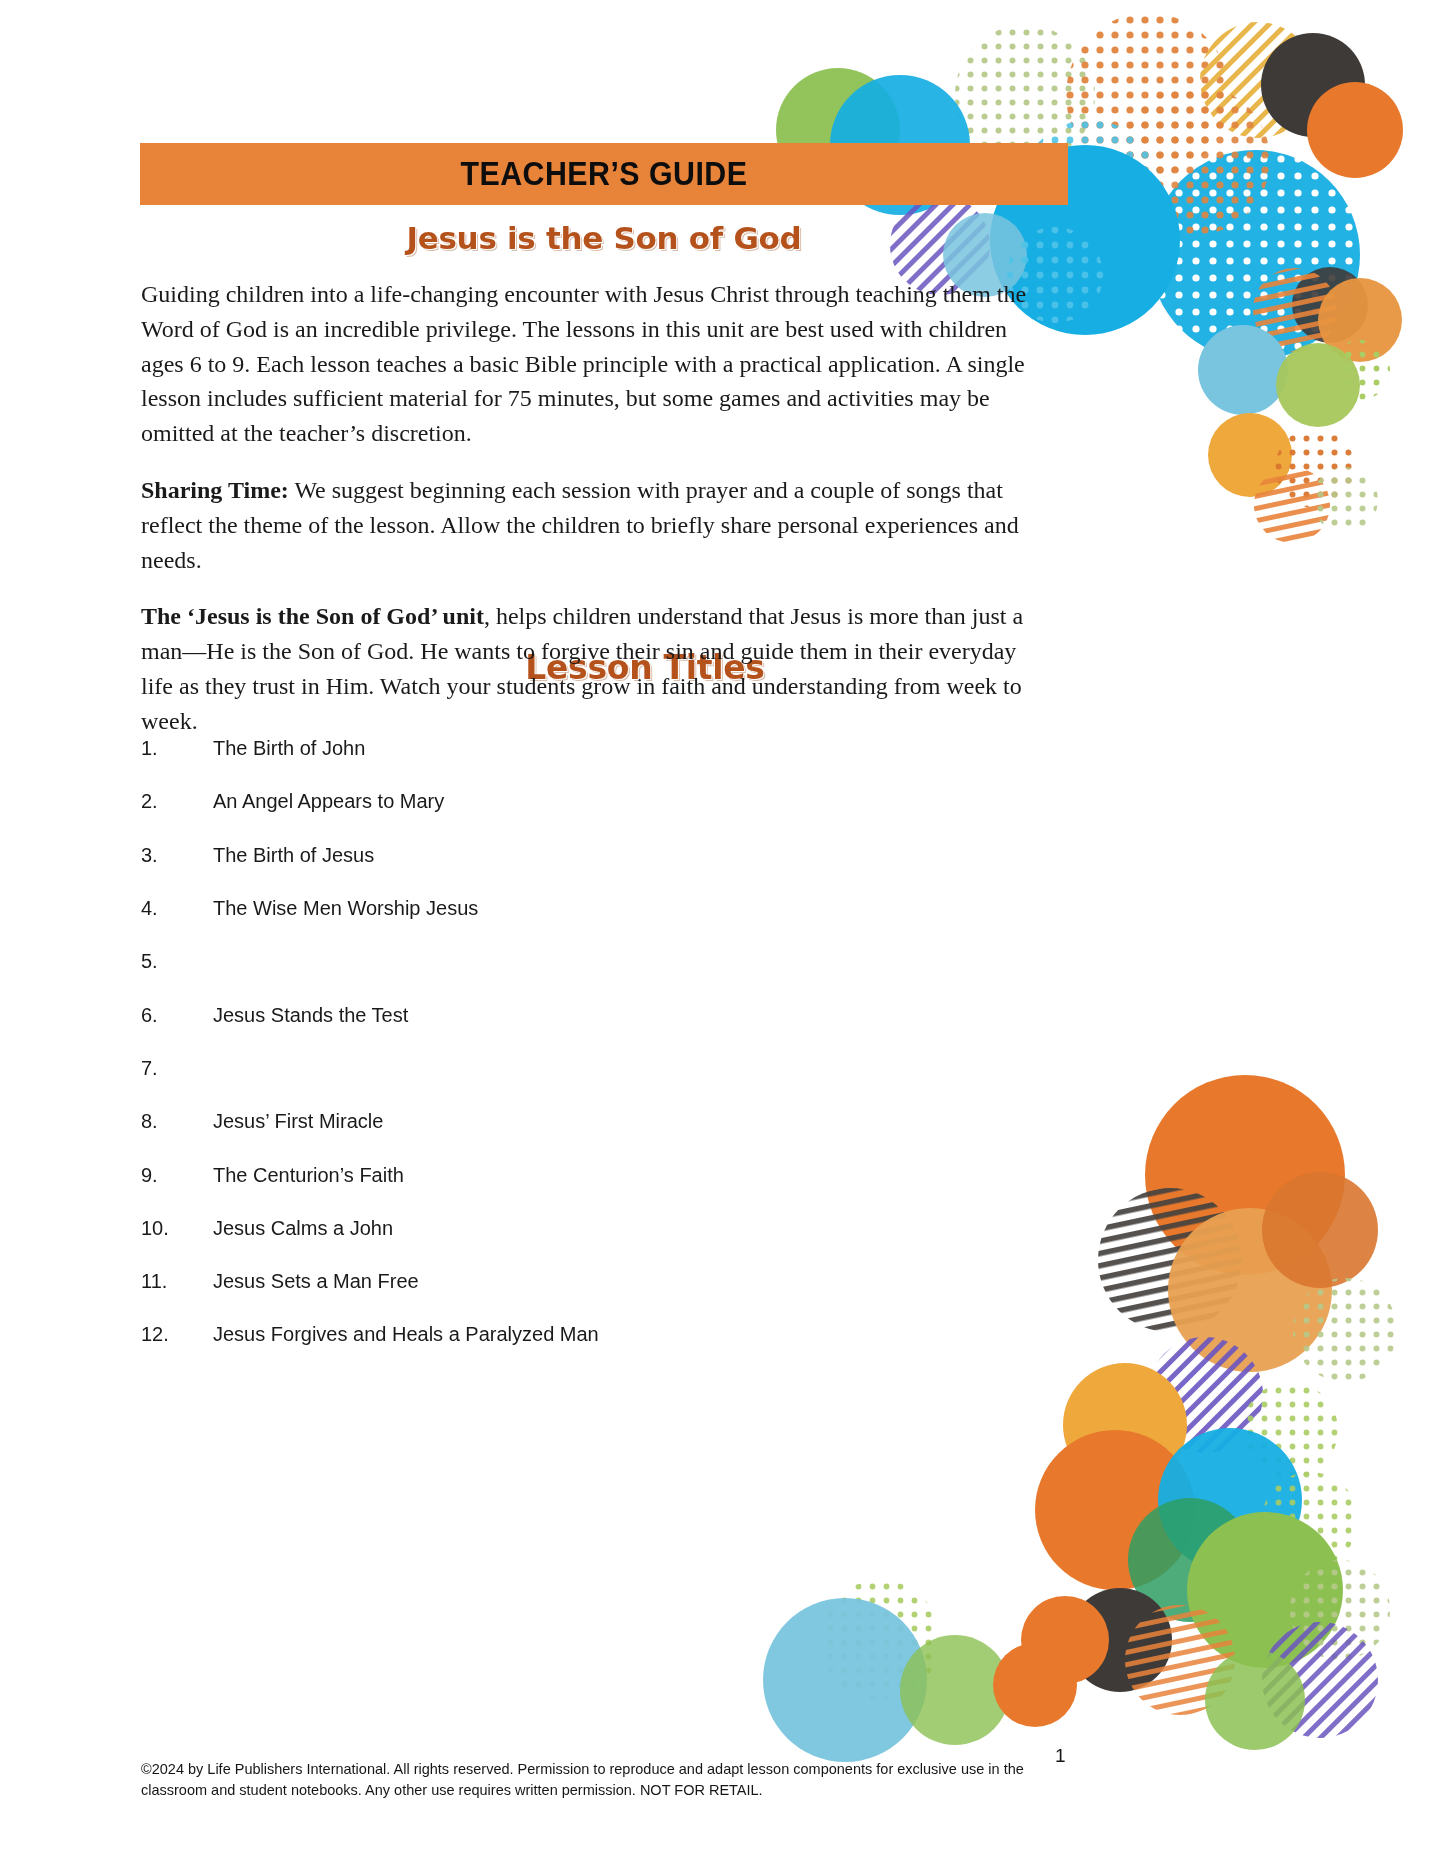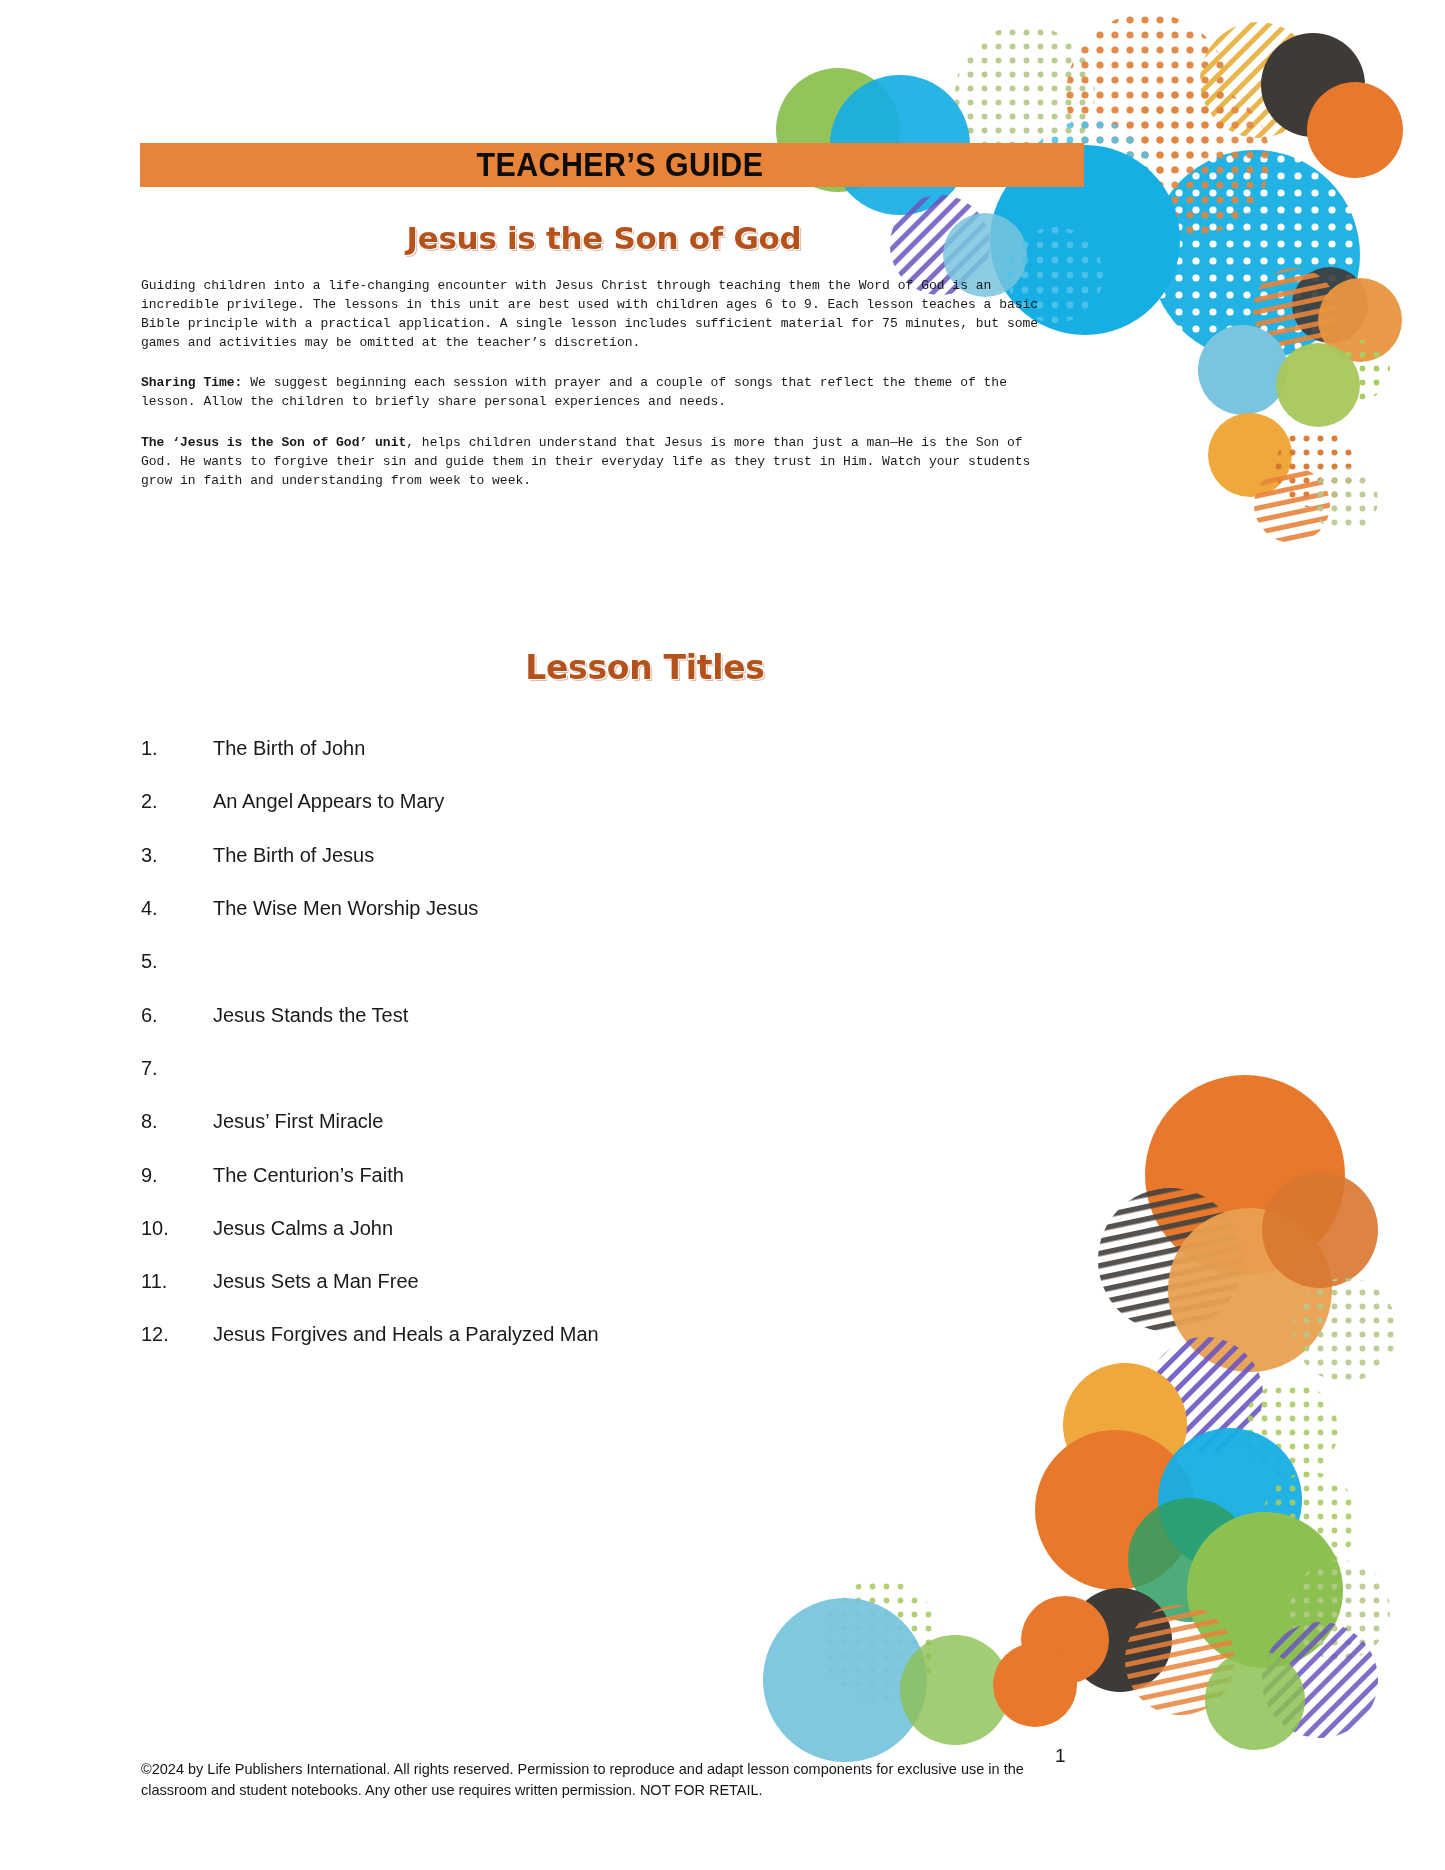--- a/index.html
+++ b/index.html
@@ -32,26 +32,25 @@
     position: absolute;
     inset: 0;
     z-index: 3;
   }
 
   .title-band {
     position: absolute;
     left: 140px;
     top: 143px;
     width: 928px;
-    height: 44px;
+    height: 62px;
     background: #E8833A;
     display: flex;
     align-items: center;
     justify-content: center;
-    padding-left: 16px;
   }
   .title-band .title-text {
     font-family: "Liberation Sans", sans-serif;
     font-weight: bold;
     font-size: 33px;
     letter-spacing: 0.5px;
     color: #0d0d0d;
     transform: scaleX(0.92);
     white-space: nowrap;
   }
@@ -74,22 +73,22 @@
 
   .body-block {
     position: absolute;
     left: 141px;
     top: 277px;
     width: 905px;
     z-index: 4;
   }
   .body-block p {
     margin: 0 0 22px 0;
-    font-family: Liberation Mono, monospace;
-    font-size: 13px;
+    font-family: Liberation Serif, serif;
+    font-size: 24px;
     line-height: 1.45;
     color: #1a1a1a;
     text-align: left;
   }
   .body-block p b { font-weight: bold; }
 
   .lesson-heading {
     position: absolute;
     left: 140px;
     top: 636px;

